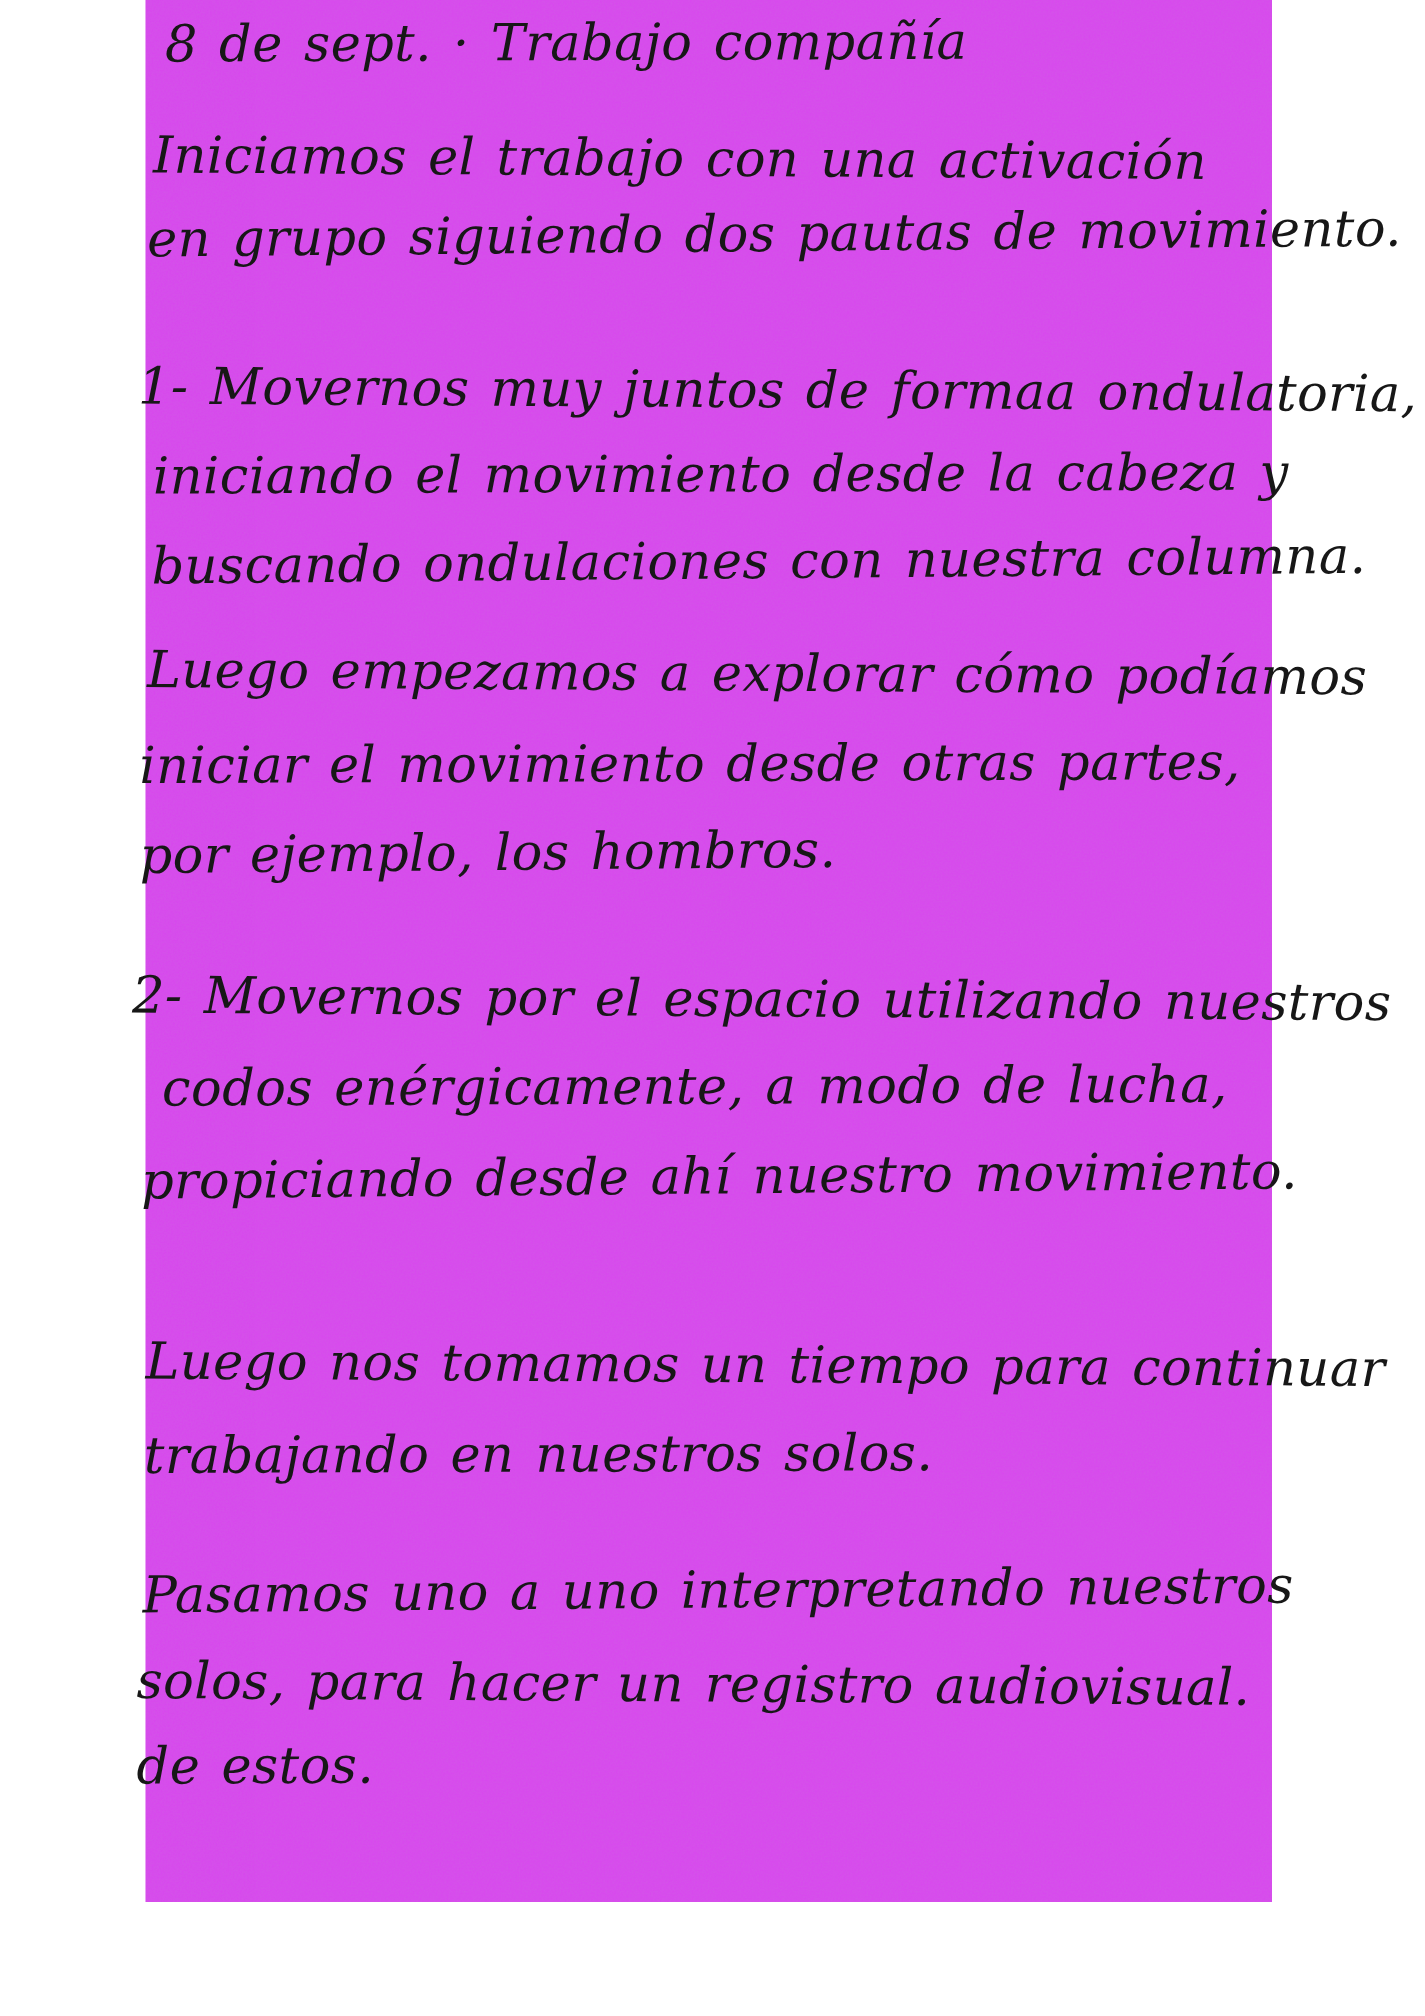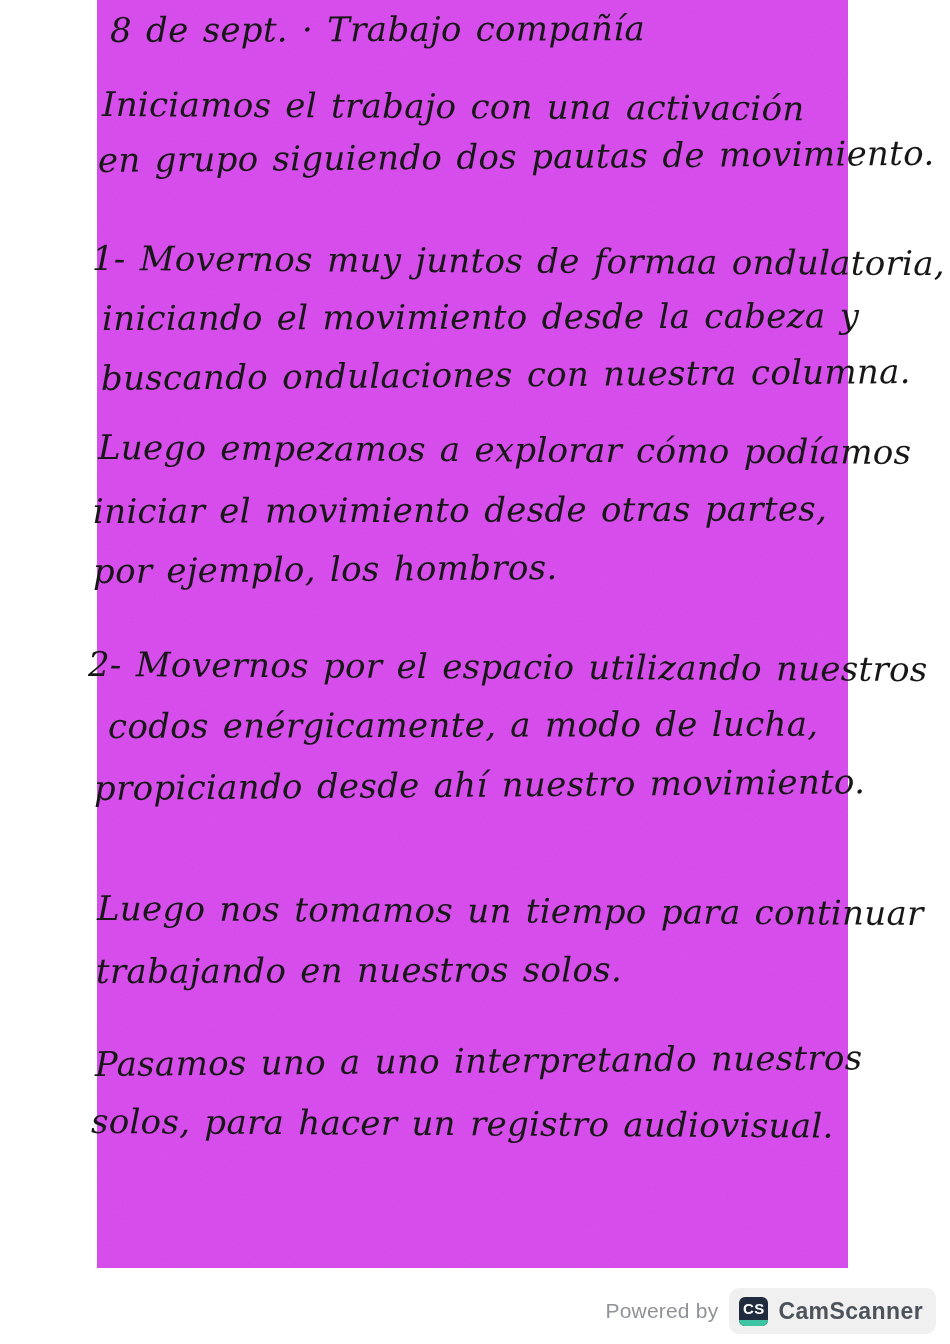--- a/index.html
+++ b/index.html
@@ -128,26 +128,17 @@
     <div class="hw tilt-b" style="left:1px;   top:427px">Luego empezamos a explorar cómo podíamos</div>
     <div class="hw tilt-c" style="left:-4px;  top:491px">iniciar el movimiento desde otras partes,</div>
     <div class="hw tilt-a" style="left:-4px;  top:551px">por ejemplo, los hombros.</div>
     <div class="hw tilt-b" style="left:-9px;  top:644px">2- Movernos por el espacio utilizando nuestros</div>
     <div class="hw tilt-c" style="left:11px;  top:706px">codos enérgicamente, a modo de lucha,</div>
     <div class="hw tilt-a" style="left:-3px;  top:768px">propiciando desde ahí nuestro movimiento.</div>
     <div class="hw tilt-b" style="left:0px;   top:888px">Luego nos tomamos un tiempo para continuar</div>
     <div class="hw tilt-c" style="left:-1px;  top:951px">trabajando en nuestros solos.</div>
     <div class="hw tilt-a" style="left:-2px;  top:1044px">Pasamos uno a uno interpretando nuestros</div>
     <div class="hw tilt-b" style="left:-6px;  top:1101px">solos, para hacer un registro audiovisual.</div>
+    <div class="hw tilt-c" style="left:-6px;  top:1158px">de estos.</div>
   </div>
 
-  <div class="footer">
-    <span class="powered-by">Powered by</span>
-    <div class="badge">
-      <div class="cs-icon">
-        <span class="cs-letters">CS</span>
-        <span class="cs-bar"></span>
-      </div>
-      <span class="brand-name">CamScanner</span>
-    </div>
-  </div>
 
 </div>
 
 </body></html>

